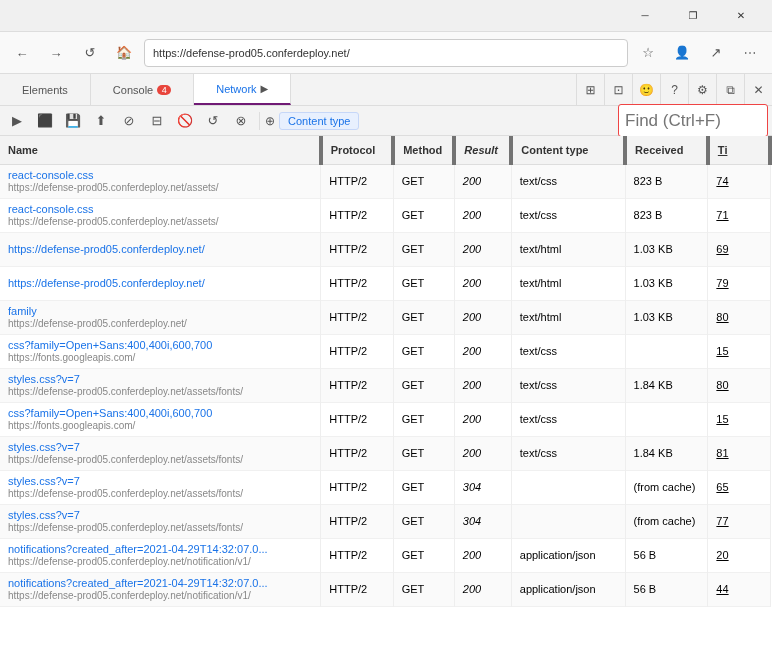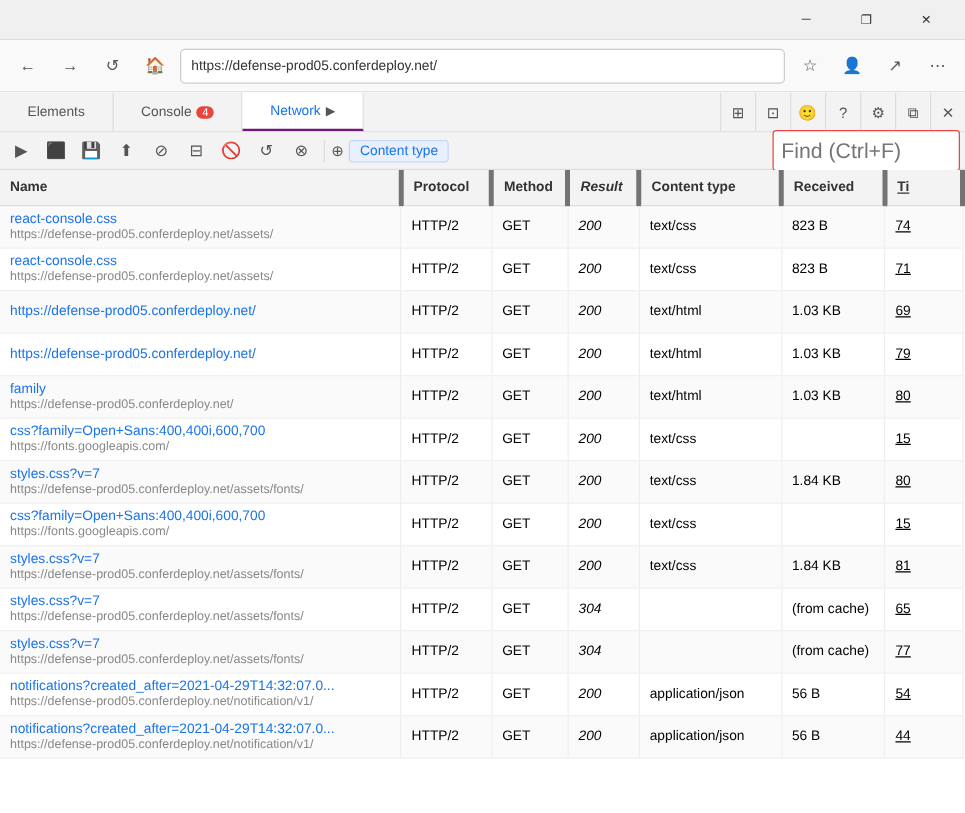--- a/index.html
+++ b/index.html
@@ -441,21 +441,21 @@
               <div class="name-cell">
                 <span class="name-main">notifications?created_after=2021-04-29T14:32:07.0...</span>
                 <span class="name-url">https://defense-prod05.conferdeploy.net/notification/v1/</span>
               </div>
             </td>
             <td class="col-protocol">HTTP/2</td>
             <td class="col-method">GET</td>
             <td class="col-result">200</td>
             <td class="col-content">application/json</td>
             <td class="col-received">56 B</td>
-            <td class="col-time">54</td>
+            <td class="col-time">20</td>
           </tr>
           <tr>
             <td class="col-name">
               <div class="name-cell">
                 <span class="name-main">notifications?created_after=2021-04-29T14:32:07.0...</span>
                 <span class="name-url">https://defense-prod05.conferdeploy.net/notification/v1/</span>
               </div>
             </td>
             <td class="col-protocol">HTTP/2</td>
             <td class="col-method">GET</td>

